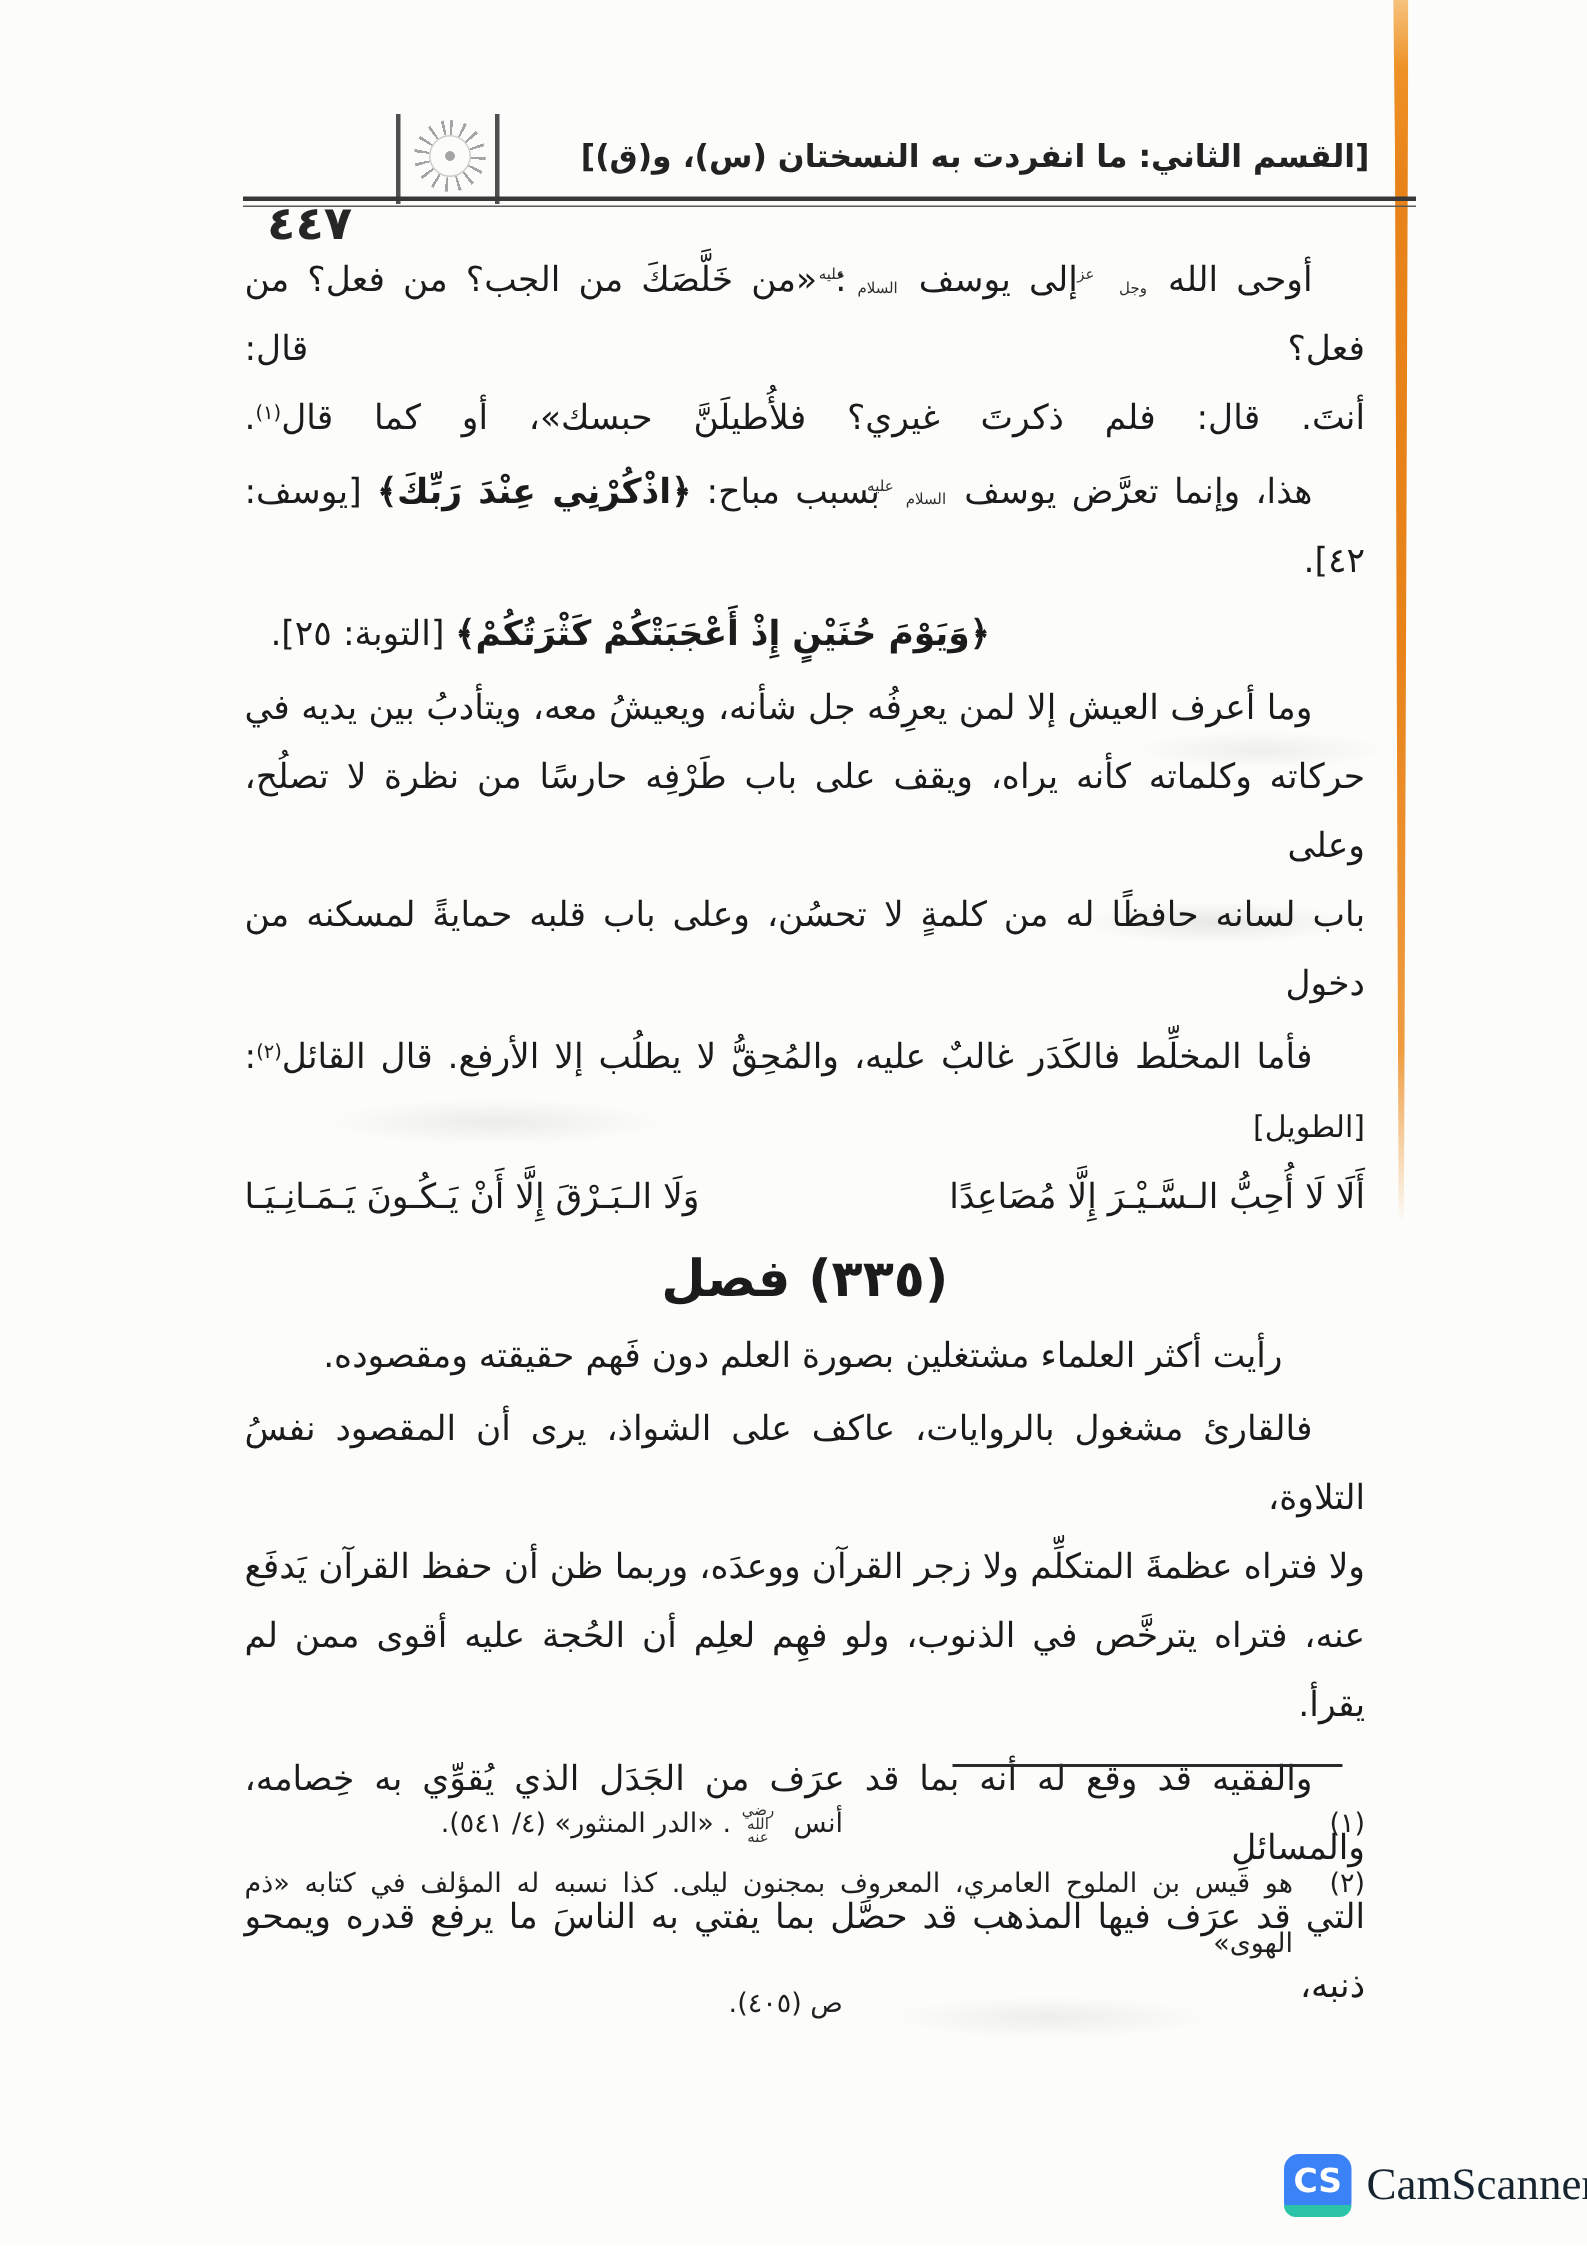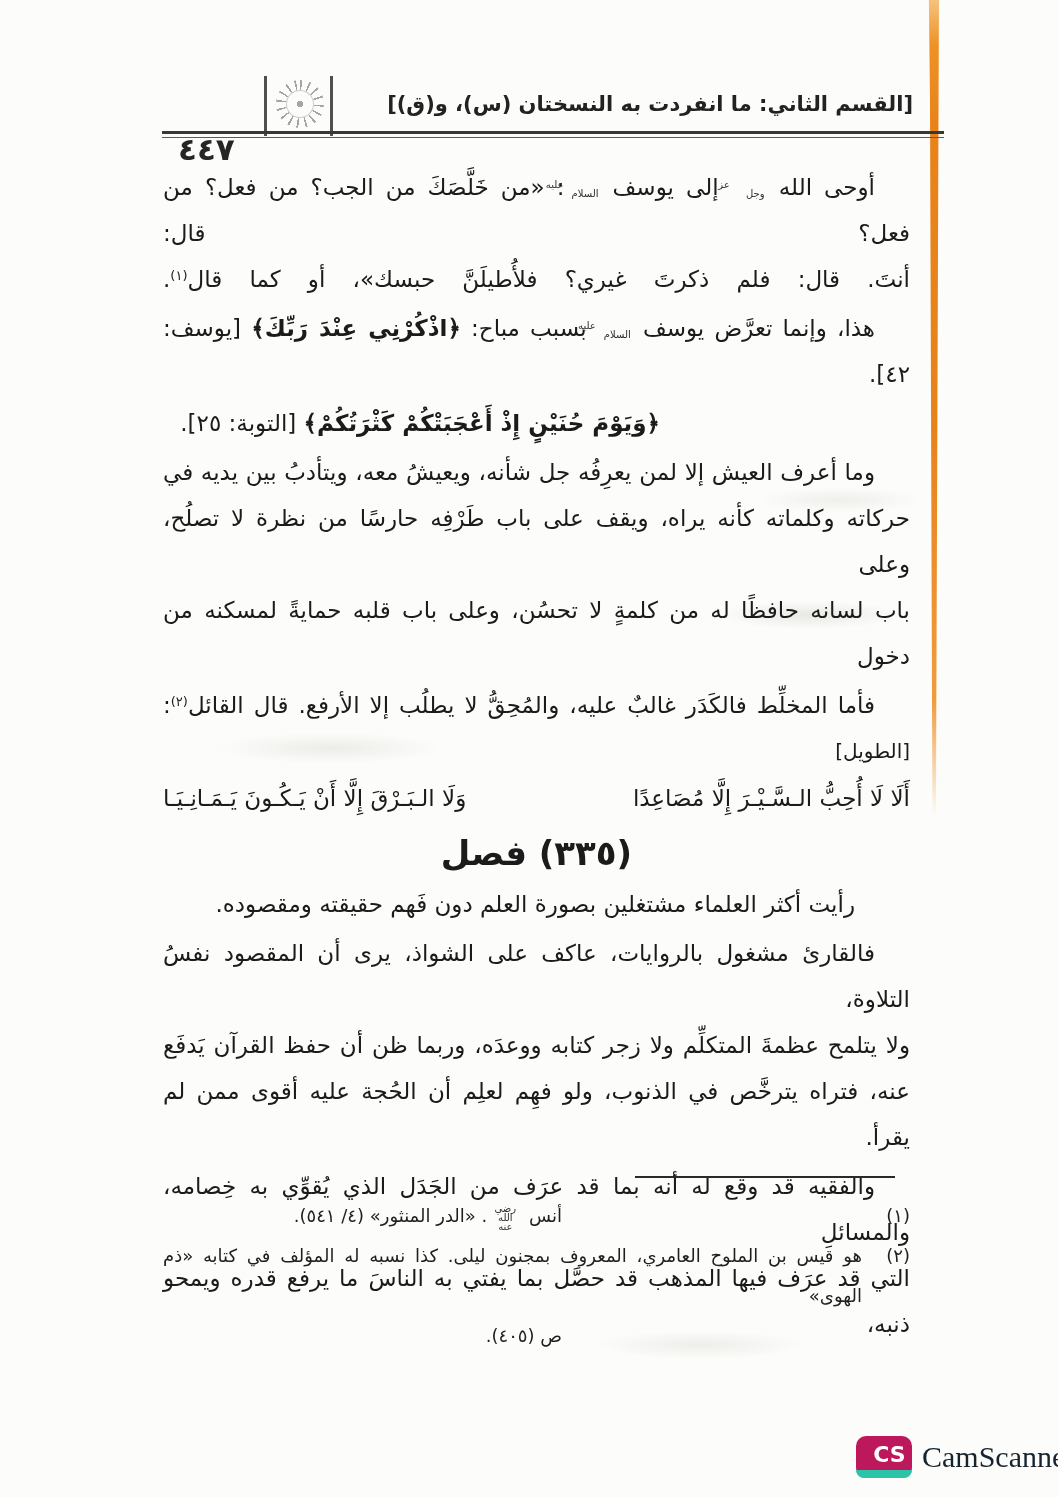--- a/index.html
+++ b/index.html
@@ -45,22 +45,22 @@
   .fasl{text-align:center;font-weight:700;font-size:34px;height:56px;line-height:56px;}
   
   .fnsep{position:absolute;top:1176px;right:163px;width:260px;border-top:2.5px solid #2a2a2a;}
   .footnotes{position:absolute;top:1196px;right:148px;width:747px;font-size:18px;line-height:40px;color:#1f1f1f;}
   .fn{display:flex;gap:8px;}
   .fn-num{flex:none;width:40px;padding-top:0;}
   .fn-body{flex:1;min-width:0;}
   .fn-body .line{min-height:40px;}
   
   .cs{position:absolute;left:856px;top:1436px;display:flex;align-items:center;gap:10px;direction:ltr;}
-  .cs-icon{position:relative;width:45px;height:42px;background:#be185d;border-radius:10px;
-    display:flex;align-items:center;justify-content:center;padding-left:11px;}
+  .cs-icon{position:relative;width:45px;height:42px;background:#3b82f6;border-radius:10px;
+    display:flex;align-items:center;justify-content:center;}
   .cs-icon span{color:#fff;font-weight:700;font-size:22px;margin-bottom:6px;font-family:"DejaVu Sans",sans-serif;}
   .cs-teal{position:absolute;bottom:0;left:0;right:0;height:8px;background:#2bc4a9;border-radius:0 0 10px 10px;}
   .cs-text{font-family:"Liberation Serif","DejaVu Serif",serif;font-size:30px;color:#16242f;}
 </style>
 </head>
 <body>
 
 <div class="page">
   <div class="ghosts"></div>
   <div class="edge-strip"></div>
@@ -97,21 +97,21 @@
       <div class="poetry">
         <span class="hemi">أَلَا لَا أُحِبُّ الـسَّـيْـرَ إِلَّا مُصَاعِدًا</span>
         <span class="hemi">وَلَا الـبَـرْقَ إِلَّا أَنْ يَـكُـونَ يَـمَـانِـيَـا</span>
       </div>
       <div class="fasl">(٣٣٥) فصل</div>
       <div class="para">
         <div class="line" style="text-indent: 55px;">رأيت أكثر العلماء مشتغلين بصورة العلم دون فَهم حقيقته ومقصوده.</div>
       </div>
       <div class="para">
         <div class="line just" style="text-indent: 35px;">فالقارئ مشغول بالروايات، عاكف على الشواذ، يرى أن المقصود نفسُ التلاوة،</div>
-        <div class="line just">ولا يتلمح عظمةَ المتكلِّم ولا زجر كتابه ووعدَه، وربما ظن أن حفظ القرآن يَدفَع</div>
+        <div class="line just">ولا فتراه عظمةَ المتكلِّم ولا زجر القرآن ووعدَه، وربما ظن أن حفظ القرآن يَدفَع</div>
         <div class="line just">عنه، فتراه يترخَّص في الذنوب، ولو فهِم لعلِم أن الحُجة عليه أقوى ممن لم يقرأ.</div>
       </div>
       <div class="para">
         <div class="line just" style="text-indent: 35px;">والفقيه قد وقع له أنه بما قد عرَف من الجَدَل الذي يُقوِّي به خِصامه، والمسائلِ</div>
         <div class="line just">التي قد عرَف فيها المذهب قد حصَّل بما يفتي به الناسَ ما يرفع قدره ويمحو ذنبه،</div>
       </div>
     </main>
 
   <div class="fnsep"></div>
   <section class="footnotes" id="fn-root">

